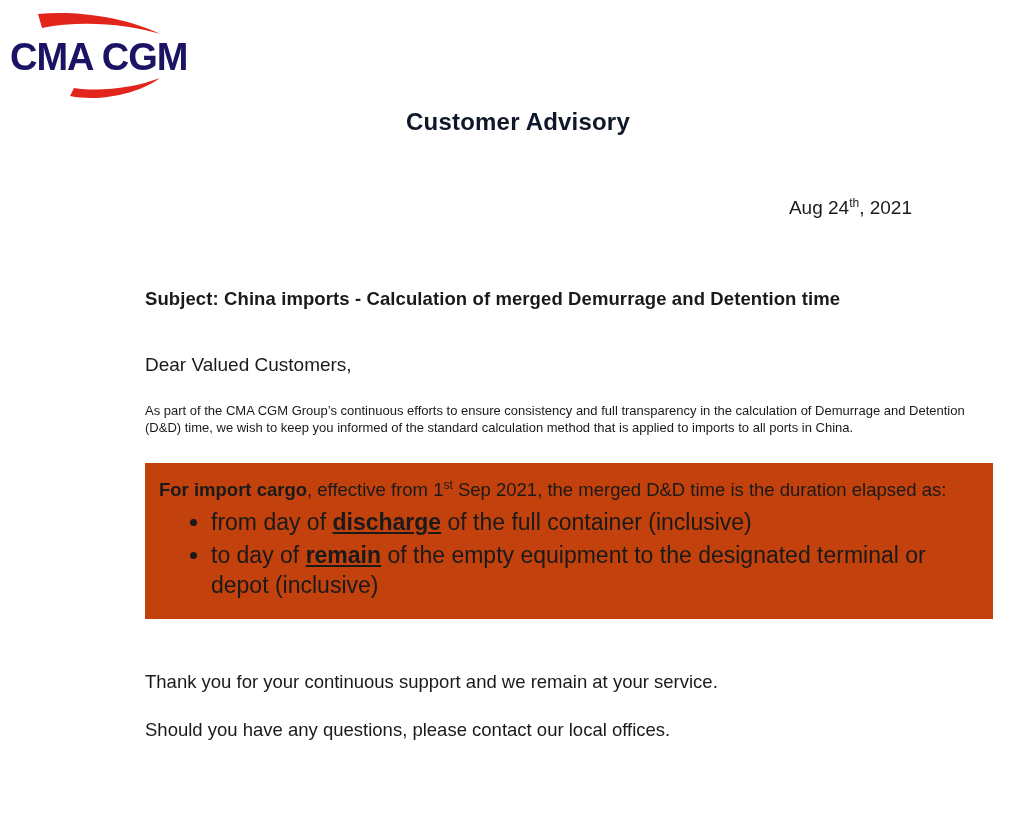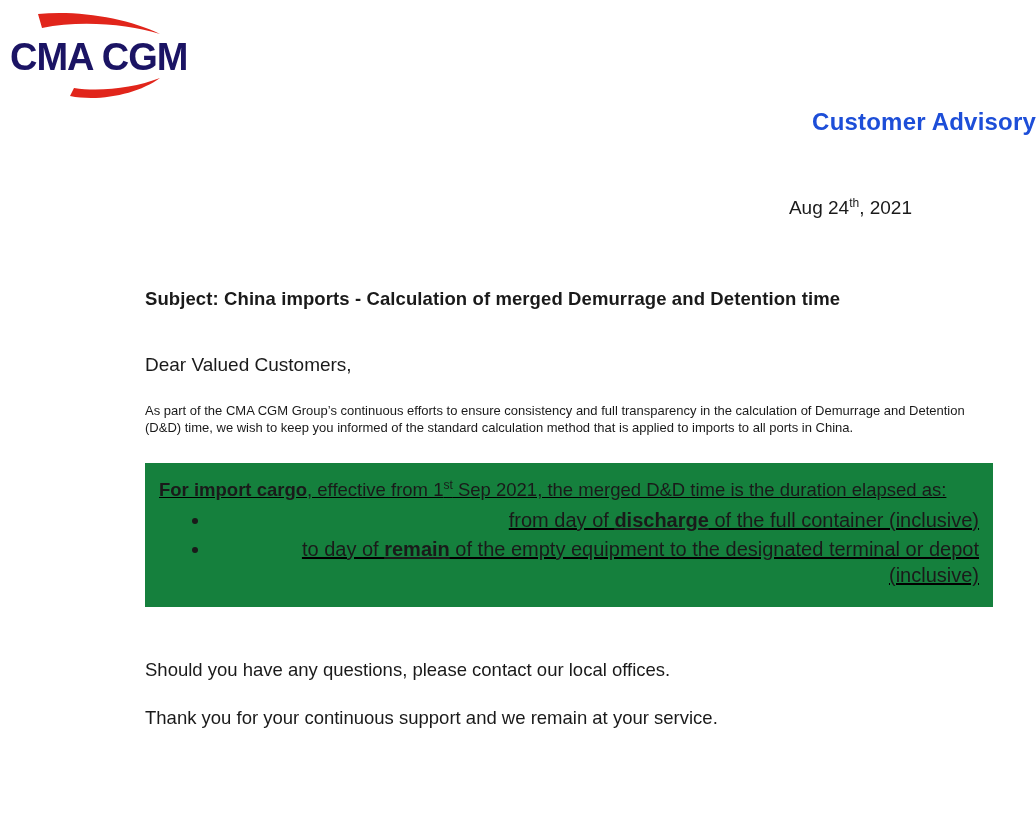--- a/index.html
+++ b/index.html
@@ -33,24 +33,24 @@
   .logo-svg {
     display: block;
   }
 
   
   .doc-title {
     position: absolute;
     left: 0;
     top: 108px;
     width: 1036px;
-    text-align: right;
+    text-align: center;
     font-size: 24px;
     font-weight: bold;
-    color: #1d4ed8;
+    color: #0f172a;
     letter-spacing: 0.2px;
   }
 
   
   .doc-date {
     position: absolute;
     right: 124px;
     top: 196px;
     font-size: 19px;
     color: #1a1a1a;
@@ -86,51 +86,49 @@
   .para {
     font-size: 13px;
     color: #1a1a1a;
     line-height: 1.34;
     margin: 0 0 26px 0;
     max-width: 848px;
   }
 
   
   .callout {
-    background: #15803d;
+    background: #c2410c;
     padding: 14px 14px 16px 14px;
     margin: 0 0 52px 0;
     box-sizing: border-box;
     width: 848px;
-    text-decoration: underline;
   }
   .callout-lead {
     font-size: 18.5px;
     color: #1a1a1a;
     line-height: 1.34;
     margin: 0 0 4px 0;
   }
   .callout-lead b {
     font-weight: bold;
   }
   .callout-lead sup {
     font-size: 12px;
     vertical-align: super;
   }
   .callout ul {
     margin: 4px 0 0 0;
     padding-left: 52px;
     list-style: disc;
   }
   .callout li {
-    font-size: 20px;
+    font-size: 23px;
     color: #1a1a1a;
     line-height: 1.34;
     margin: 0 0 2px 0;
-    text-align: right;
   }
   .callout li u {
     font-weight: bold;
     text-decoration: underline;
   }
 
   .closing {
     font-size: 18.5px;
     color: #1a1a1a;
     margin: 0 0 26px 0;
@@ -170,17 +168,17 @@
       <ul>
         <li>
           <span>from day of </span><u>discharge</u><span> of the full container (inclusive)</span>
         </li>
         <li>
           <span>to day of </span><u>remain</u><span> of the empty equipment to the designated terminal or depot (inclusive)</span>
         </li>
       </ul>
     </div>
 
+    <p class="closing">Thank you for your continuous support and we remain at your service.</p>
     <p class="closing">Should you have any questions, please contact our local offices.</p>
-    <p class="closing">Thank you for your continuous support and we remain at your service.</p>
 
   </div>
 </div>
 
 </body></html>

